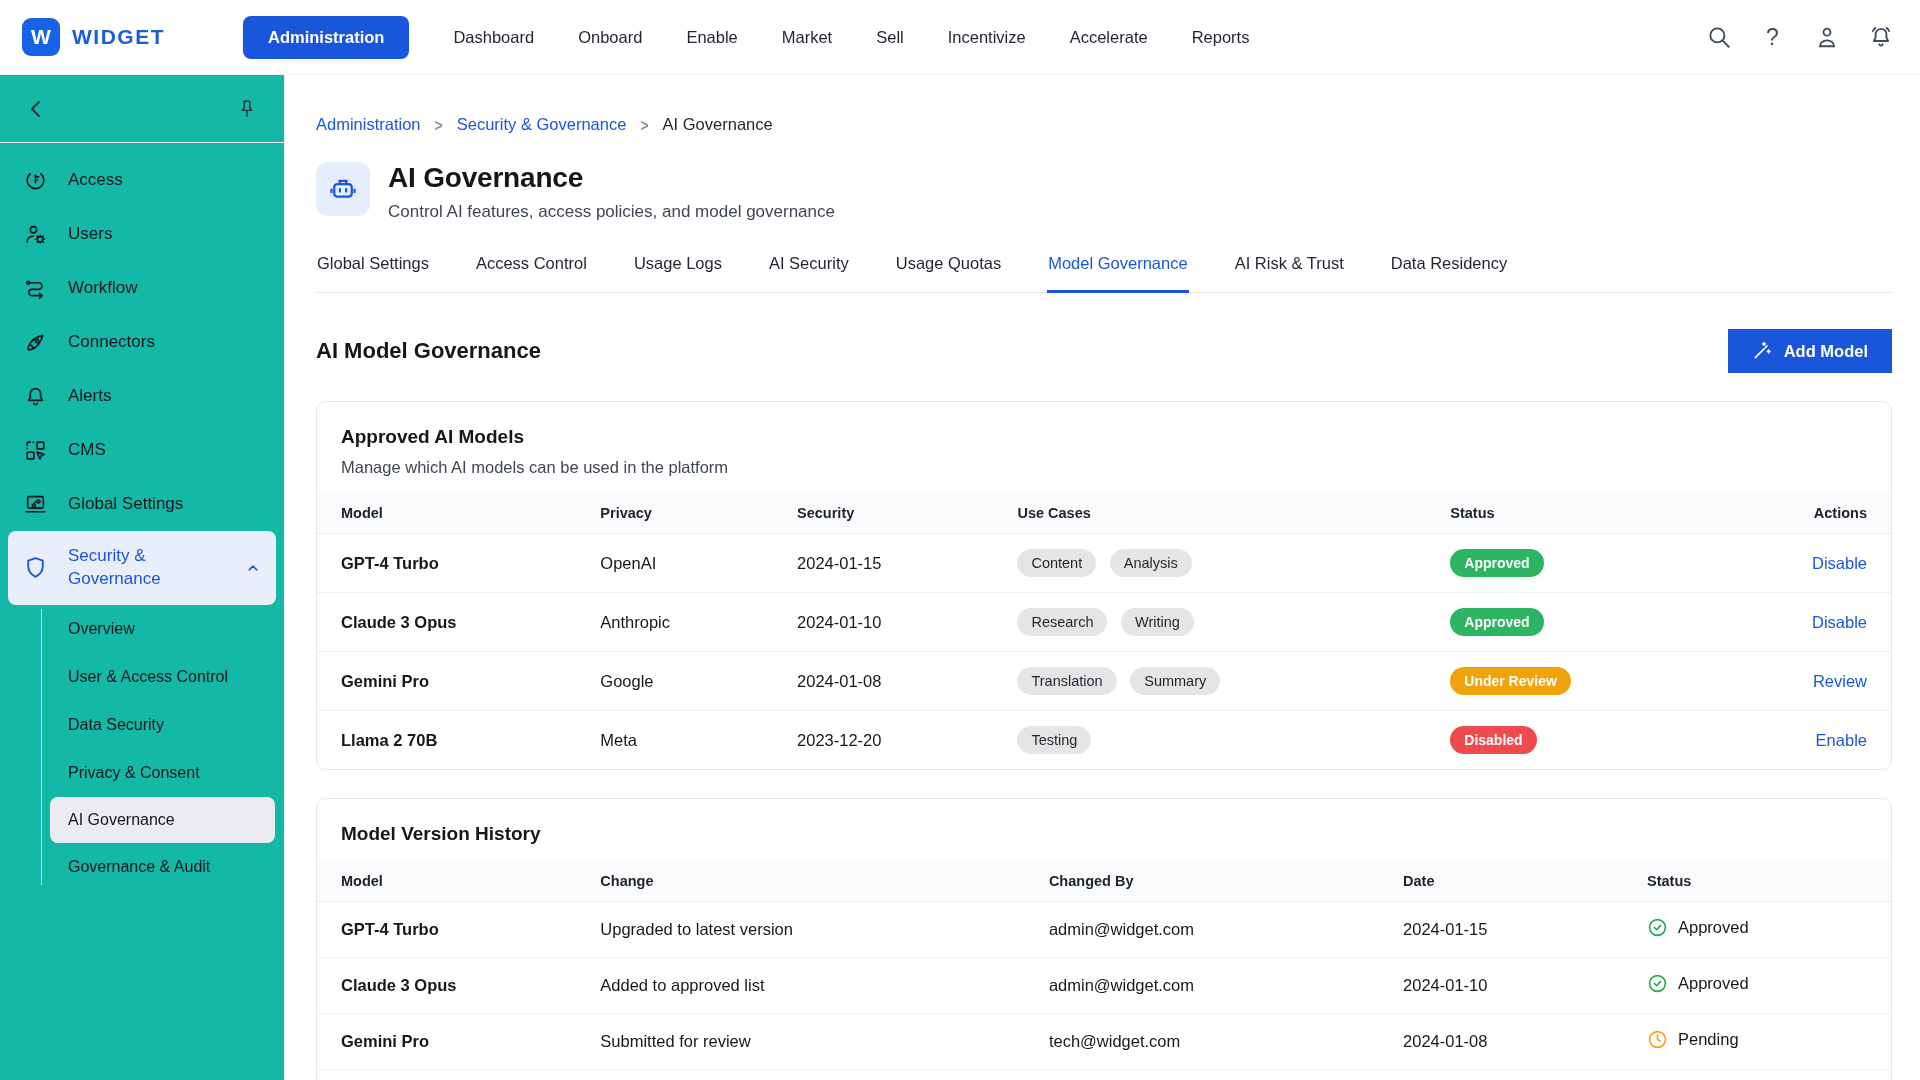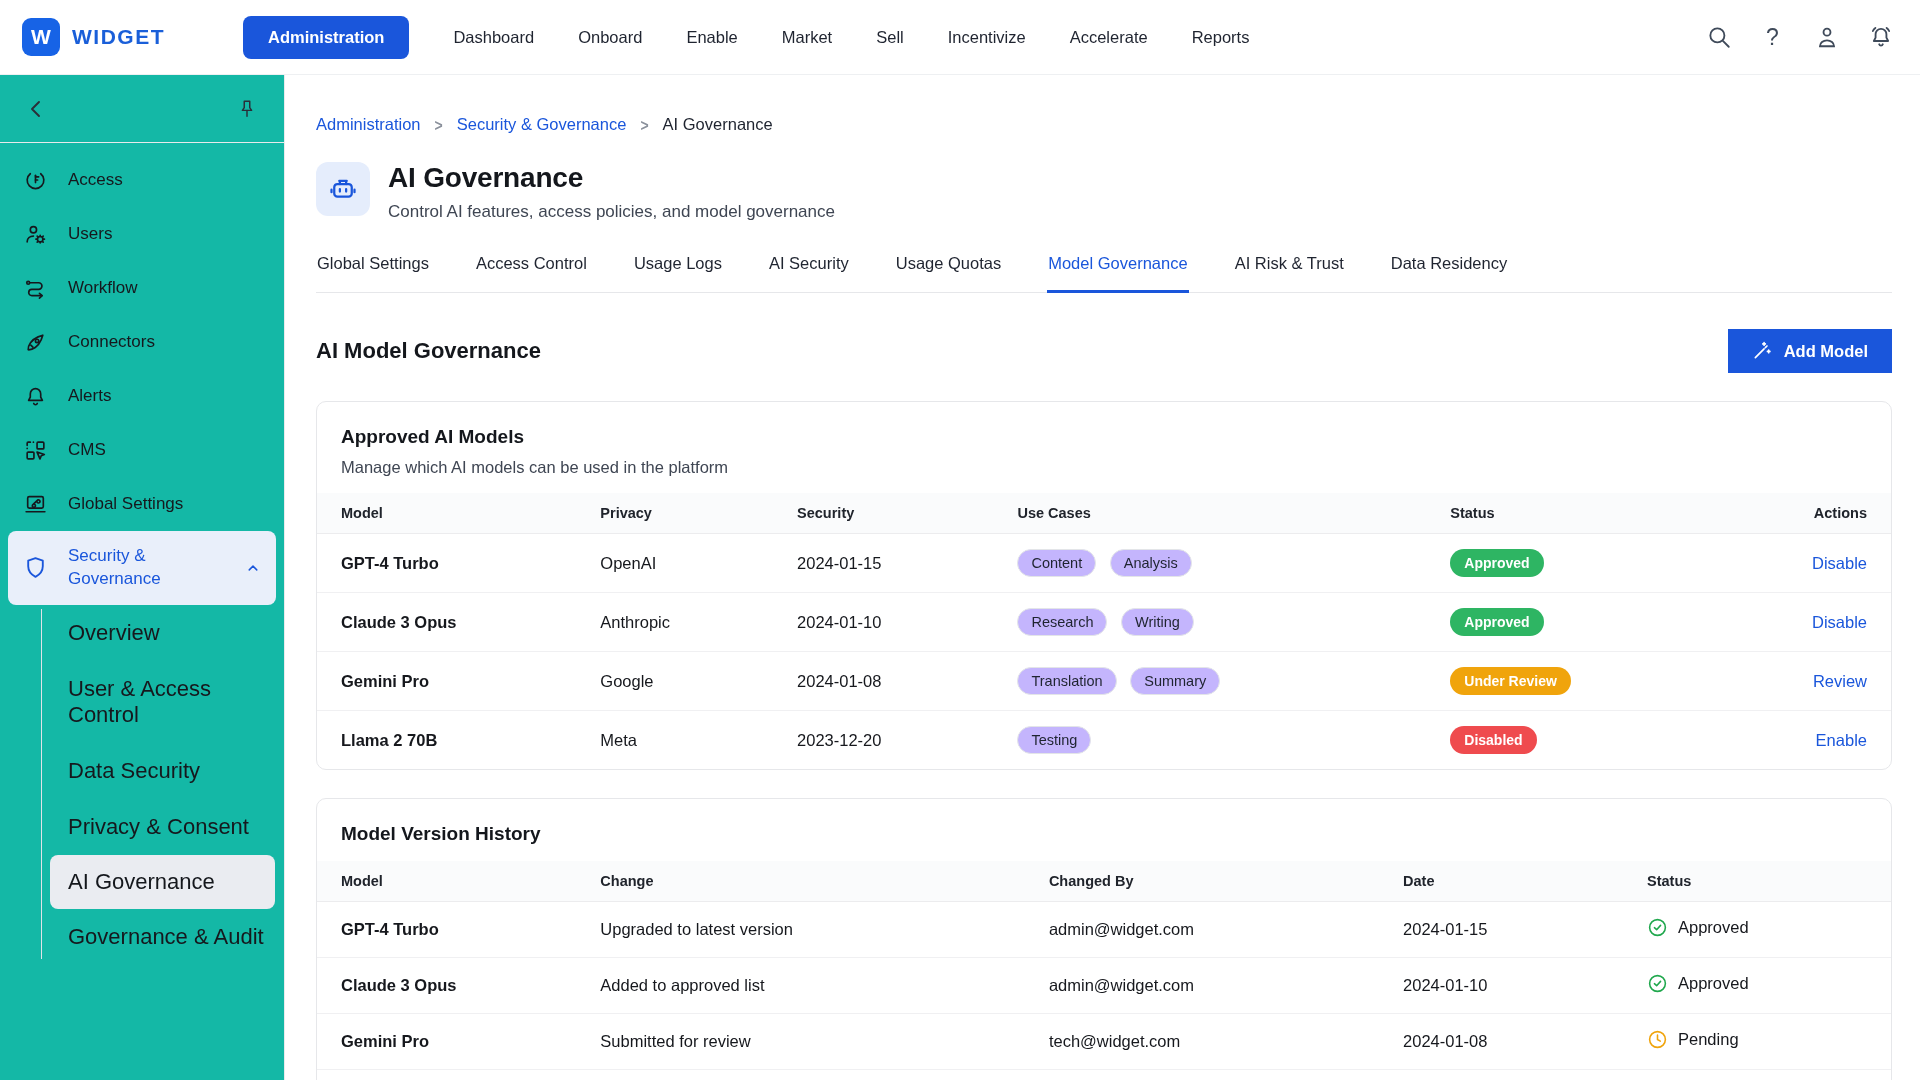--- a/index.html
+++ b/index.html
@@ -31,21 +31,21 @@
   .sb-item { display:flex; align-items:center; gap:20px; padding:14px 14px 14px 22px;
     font-size:17px; color:#16181d; cursor:pointer; }
   .sb-item .sic { width:26px; height:26px; flex:0 0 26px; display:flex; align-items:center; justify-content:center; }
   .sb-item.active { background:#e9effa; color:#1a56db; margin:0 8px; border-radius:8px;
     padding-left:14px; }
   .sb-item.active .lbl { max-width:112px; line-height:1.35; }
   .sb-item.active .chev { margin-left:auto; display:flex; }
   .sb-sub { position:relative; }
   .sb-sub::before { content:""; position:absolute; left:41px; top:4px; bottom:6px;
     width:1px; background:#e1e3e8; }
-  .sb-subitem { padding:15px 10px 15px 68px; font-size:22px; color:#16181d; cursor:pointer; }
+  .sb-subitem { padding:15px 10px 15px 68px; font-size:16px; color:#16181d; cursor:pointer; }
   .sb-subitem.active { background:#eaecf1; border-radius:8px; margin:0 9px 0 50px;
     padding:14px 0 14px 18px; color:#14171c; }
 
   
   .main { position:absolute; top:75px; left:285px; right:0; bottom:0; background:#fff;
     padding:0 28px 0 31px; overflow:hidden; }
   .breadcrumb { margin-top:40px; display:flex; align-items:center; gap:14px; font-size:16.5px; }
   .breadcrumb a { color:#1a56db; text-decoration:none; cursor:pointer; }
   .bc-sep { color:#8a909b; font-size:14px; font-weight:bold; transform:scaleY(1.2); }
   .bc-current { color:#1f2430; }
@@ -75,21 +75,21 @@
   th { background:#fafbfc; text-align:left; font-size:14.5px; font-weight:600; color:#20242c;
     padding:12px 10px 12px 0; border-bottom:1px solid #ececee; }
   th:first-child, td:first-child { padding-left:24px; }
   th.ta-r, td.ta-r { text-align:right; padding-right:24px; }
   td { font-size:16.5px; color:#16181d; padding:15px 10px 15px 0; border-bottom:1px solid #f0f0f2; }
   tbody tr:last-child td { border-bottom:none; }
   td.model { font-weight:600; }
   a.action { color:#1a56db; text-decoration:none; cursor:pointer; font-size:16.5px; }
 
   .chip { display:inline-block; border:1px solid #e3e5e8; border-radius:999px;
-    padding:5px 13px; font-size:14.5px; color:#1f2430; background:#c4b5fd; margin-right:9px; }
+    padding:5px 13px; font-size:14.5px; color:#1f2430; background:#e5e5e5; margin-right:9px; }
   .badge { display:inline-block; border-radius:999px; padding:6px 14px; font-size:14px;
     font-weight:bold; color:#fff; }
   .badge.approved { background:#2eb563; }
   .badge.review { background:#f0a40c; }
   .badge.disabled { background:#ef4b4e; }
 
   .stat { display:inline-flex; align-items:center; gap:10px; font-size:16.5px; color:#16181d; }
 </style>
 </head>
 <body>

